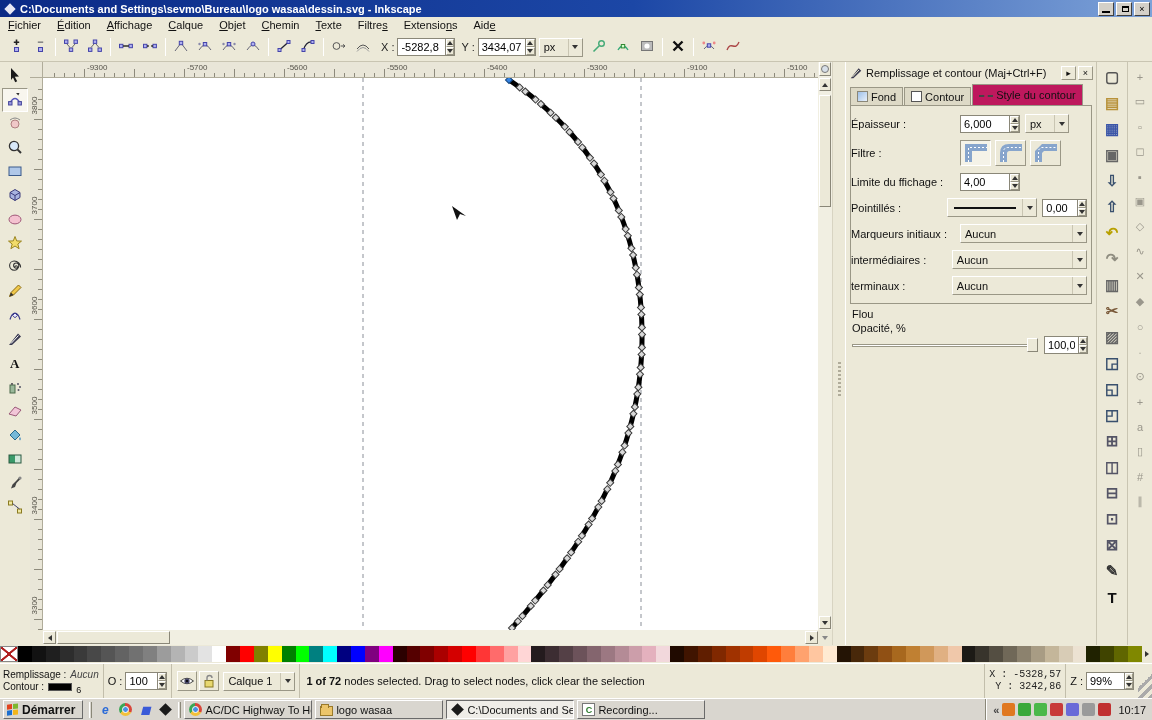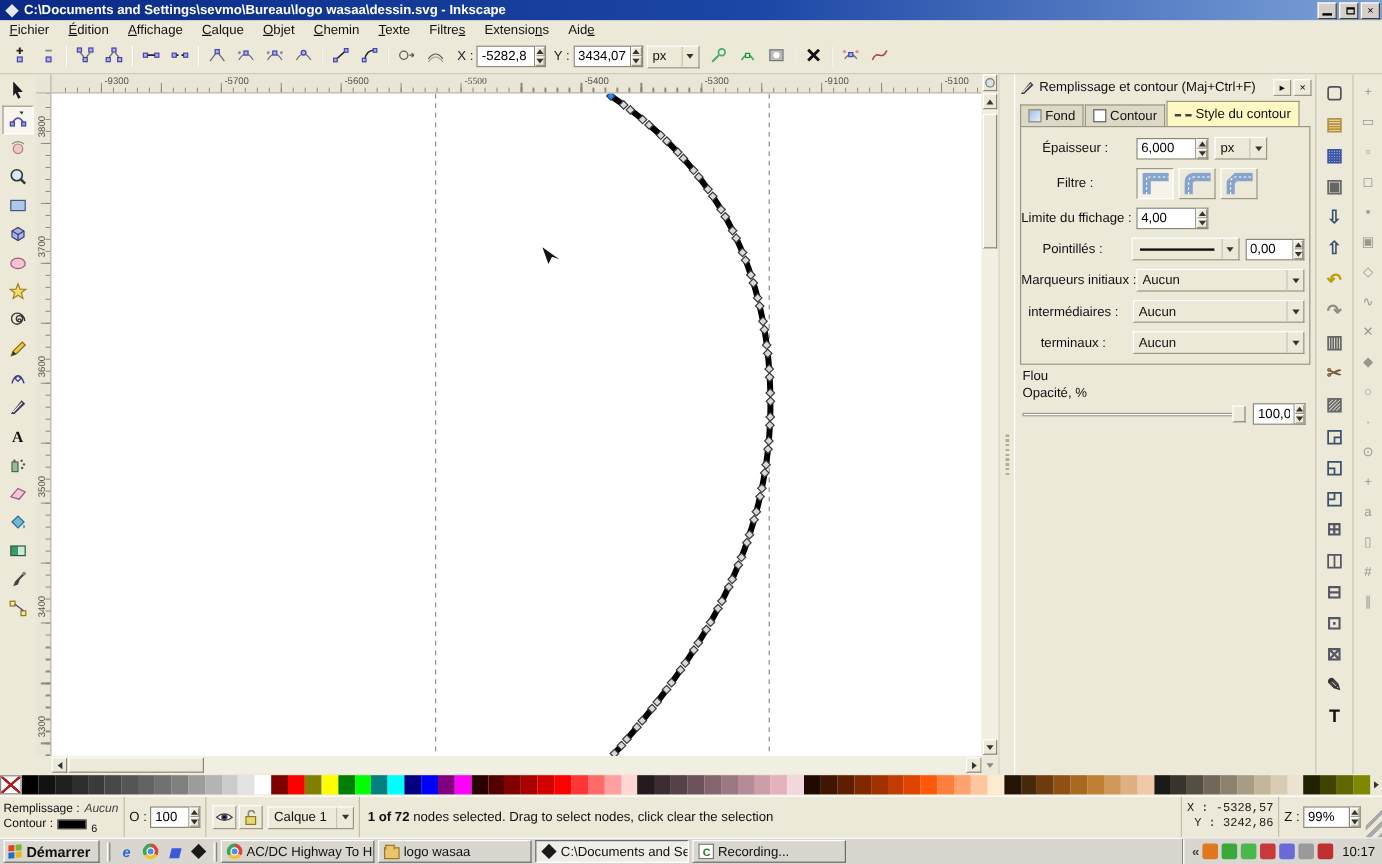--- a/index.html
+++ b/index.html
@@ -58,27 +58,27 @@
   
   #gutter{left:832px;top:62px;width:13px;height:583px;background:#ece9d8;border-left:1px solid #d8d4c2}
   #gutter i{position:absolute;left:5px;top:300px;width:3px;height:34px;background:repeating-linear-gradient(#b0ac9a 0 2px,transparent 2px 4px)}
   
   #panel{left:845px;top:62px;width:251px;height:583px;background:#ece9d8;border-left:1px solid #fff}
   #ptitle{display:flex;align-items:center;height:22px;padding:0 3px}
   #ptitle .ptxt{flex:1;white-space:nowrap;overflow:hidden}
   .pwbtn{width:15px;height:14px;background:#ece9d8;border:1px solid;border-color:#fff #9a9786 #9a9786 #fff;display:flex;align-items:center;justify-content:center;font-size:9px;margin-left:2px}
   #ptabs{display:flex;align-items:flex-end;height:21px;padding-left:4px}
   .ptab{display:flex;align-items:center;gap:3px;height:18px;padding:0 6px;border:1px solid #9a9786;border-bottom:none;background:#ddd9c6;margin-right:1px;white-space:nowrap}
-  .ptab.active{height:21px;background:#fef9c3;position:relative;z-index:2}
+  .ptab.active{height:21px;background:#be185d;position:relative;z-index:2}
   .tabico-fill{width:11px;height:11px;background:linear-gradient(135deg,#9ec0e8,#e8f0fa);border:1px solid #8a8778}
   .tabico-stroke{width:11px;height:11px;background:#fff;border:1px solid #555}
   .tabico-style{width:14px;height:7px;border-bottom:2px dashed #444;position:relative;top:-2px}
   #pframe{margin:0 4px;border:1px solid #9a9786;border-top:1px solid #9a9786;background:#ece9d8;padding:8px 4px 6px 0;position:relative;z-index:1}
   .prow{display:flex;align-items:center;margin-bottom:7px}
-  .plab{width:90px;text-align:center;margin-right:6px;white-space:nowrap}
+  .plab{width:90px;text-align:left;margin-right:19px;white-space:nowrap}
   .jbtn{width:31px;height:26px;margin-right:4px;background:#ece9d8;border:1px solid;border-color:#fff #9a9786 #9a9786 #fff;display:flex;align-items:center;justify-content:center}
   .jbtn.down{border-color:#9a9786 #fff #fff #9a9786;background:#f5f3e8}
   .dashline{width:62px;height:2px;background:#111;margin:0 2px}
   
   #pblur{padding:4px 8px 0 6px}
   .slider{position:relative;height:16px;flex:1;margin-right:6px}
   .slider .groove{position:absolute;left:0;right:0;top:7px;height:3px;background:#fff;border:1px solid #9a9786}
   .slider .thumb{position:absolute;top:1px;width:11px;height:14px;background:#ece9d8;border:1px solid;border-color:#fff #8a8778 #8a8778 #fff}
   
   #cmdcol{left:1096px;top:62px;width:31px;height:583px;background:#ece9d8;border-left:1px solid #c9c5b2;display:flex;flex-direction:column;align-items:center;padding-top:2px}
@@ -445,21 +445,21 @@
           <path d="M5.5 4.5 L12.5 10" stroke="#446"></path>
         </svg></span>
     </div>
   </div>
 
 <div id="corner" class="abs"></div>
 <div id="hruler">
     <span class="rlab" style="left: 44px;">-9300</span>
     <span class="rlab" style="left: 144px;">-5700</span>
     <span class="rlab" style="left: 244px;">-5600</span>
-    <span class="rlab" style="left: 344px; font-family: Liberation Serif, serif;">-5500</span>
+    <span class="rlab" style="left: 344px;">-5500</span>
     <span class="rlab" style="left: 444px;">-5400</span>
     <span class="rlab" style="left: 544px;">-5300</span>
     <span class="rlab" style="left: 644px;">-9100</span>
     <span class="rlab" style="left: 744px;">-5100</span>
   </div>
 <div id="vruler">
     <span class="rlabv" style="top: 23px;">3800</span>
     <span class="rlabv" style="top: 123px;">3700</span>
     <span class="rlabv" style="top: 223px;">3600</span>
     <span class="rlabv" style="top: 323px;">3500</span>

